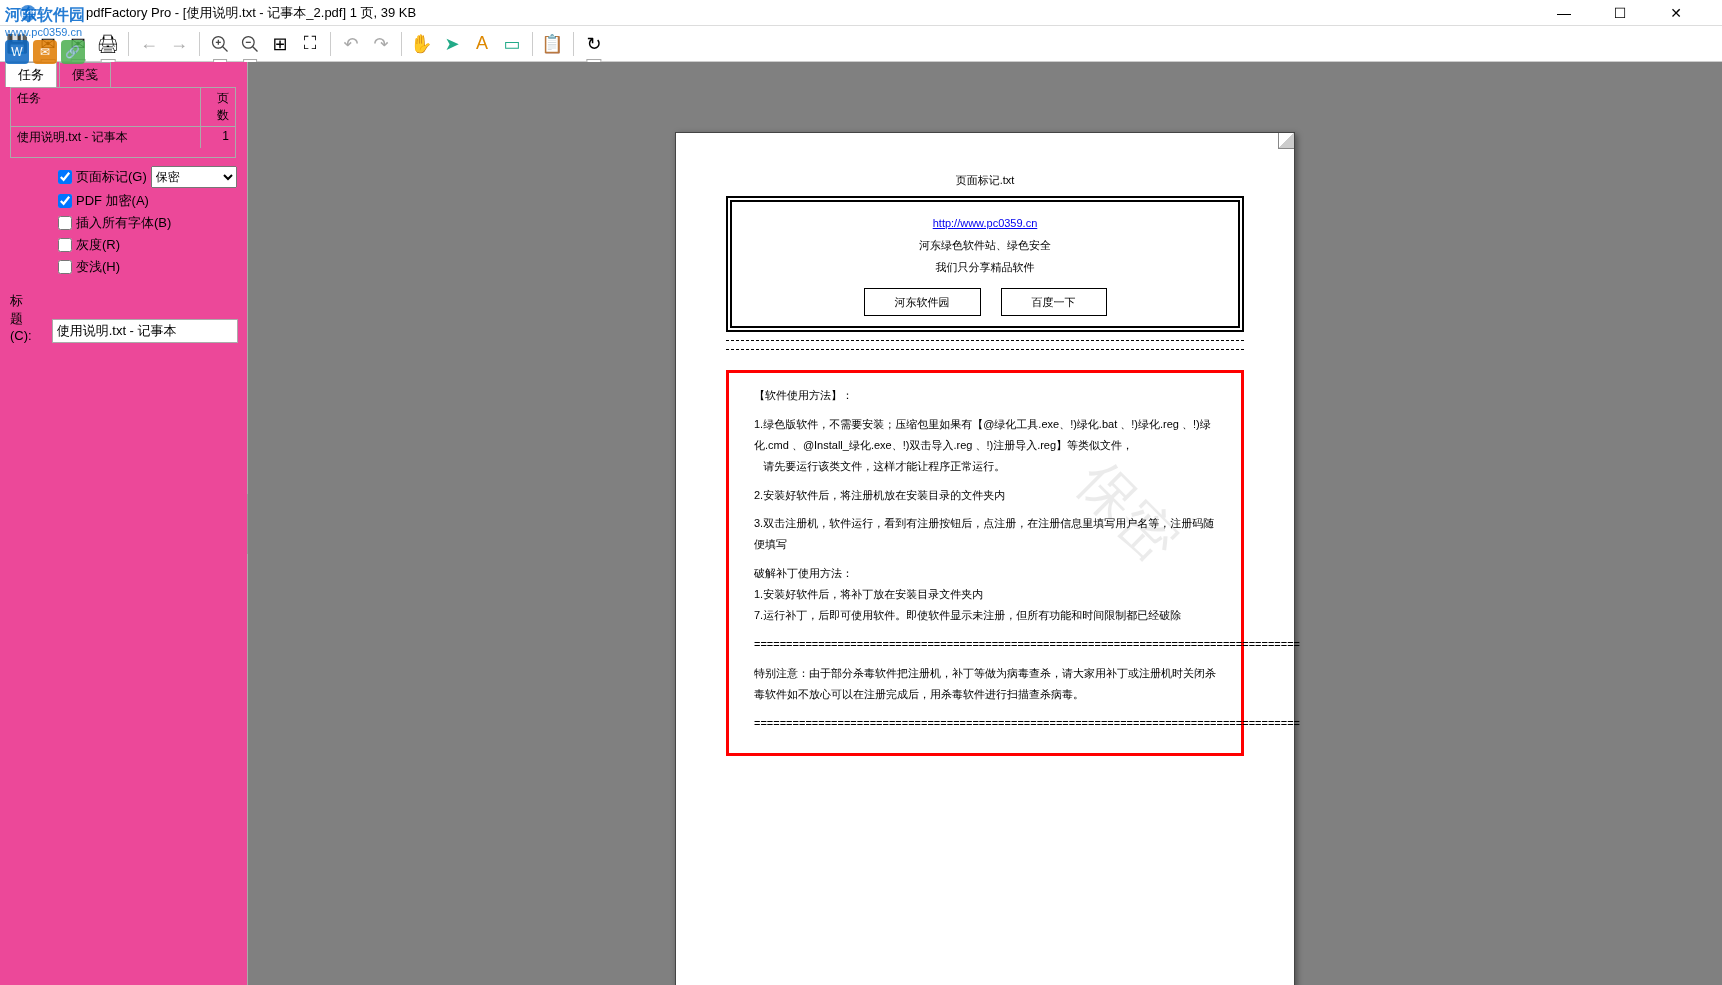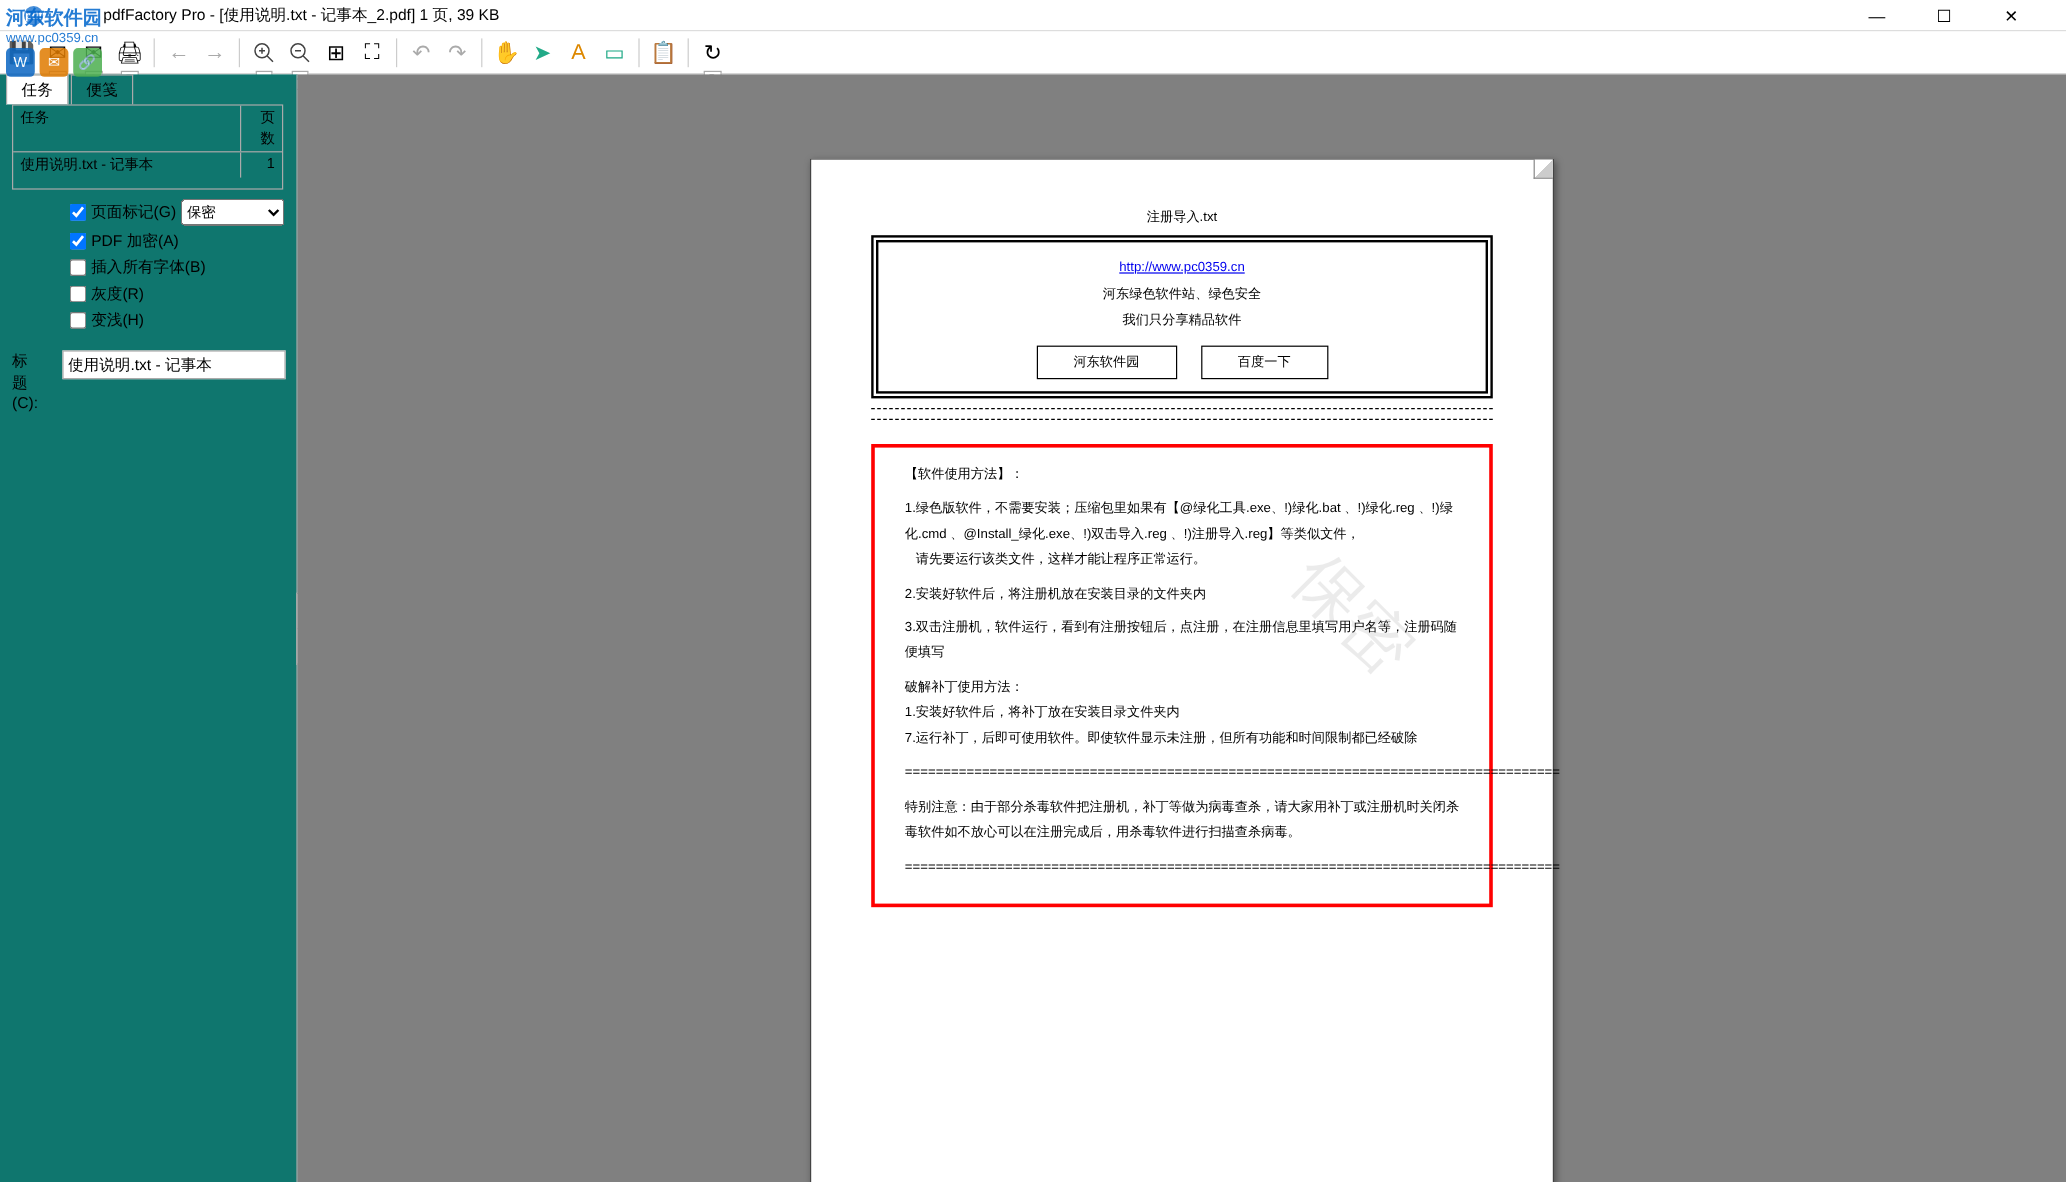--- a/index.html
+++ b/index.html
@@ -17,37 +17,37 @@
 .watermark .wm-icons { display: flex; gap: 4px; margin-top: 2px; }
 .watermark .wm-icon { width: 24px; height: 24px; border-radius: 4px; display: flex; align-items: center; justify-content: center; color: #fff; font-size: 12px; }
 
 .toolbar { height: 36px; display: flex; align-items: center; gap: 2px; padding: 0 4px; border-bottom: 1px solid #ccc; }
 .tb-btn { width: 28px; height: 28px; display: flex; align-items: center; justify-content: center; background: #fff; border: 1px solid transparent; border-radius: 3px; cursor: pointer; font-size: 18px; position: relative; }
 .tb-sep { width: 1px; height: 24px; background: #ccc; margin: 0 4px; }
 .tb-row-sub { position: absolute; bottom: -18px; left: 50%; transform: translateX(-50%); font-size: 10px; background: #fff; border: 1px solid #aaa; padding: 0 3px; line-height: 14px; }
 
 .main { display: flex; height: calc(100% - 62px); }
 
-.sidebar { width: 248px; border-right: 1px solid #aaa; background: #0f766e; display: flex; flex-direction: column; font-size: 13px; position: relative; }
+.sidebar { width: 248px; border-right: 1px solid #aaa; background: #ec4899; display: flex; flex-direction: column; font-size: 13px; position: relative; }
 .tabs { display: flex; padding-left: 5px; }
 .tab { padding: 3px 12px; border: 1px solid #aaa; border-bottom: none; margin-right: 2px; cursor: pointer; font-size: 13px; }
 .tab.active { background: #fff; }
 
 .task-table { border: 1px solid #aaa; margin: 0 10px; width: 226px; }
 .task-head, .task-row { display: flex; border-bottom: 1px solid #aaa; font-size: 12px; }
 .task-head .col1, .task-row .col1 { width: 196px; padding: 2px 6px; border-right: 1px solid #aaa; }
 .task-head .col2, .task-row .col2 { width: 35px; padding: 2px 6px; text-align: right; }
 .task-row { border-bottom: none; }
 .task-body { height: 30px; }
 
 .options { padding: 8px 10px; }
 .opt-row { display: flex; align-items: center; margin-bottom: 4px; font-size: 13px; gap: 4px; padding-left: 48px; }
 .opt-row input[type=checkbox] { width: 14px; height: 14px; }
 .opt-row select { flex: 1; max-width: 115px; font-size: 12px; height: 22px; }
-.title-row { display: flex; align-items: flex-start; gap: 20px; padding: 4px 10px; font-size: 13px; }
+.title-row { display: flex; align-items: flex-end; gap: 20px; padding: 4px 10px; font-size: 13px; }
 .title-row input[type=text] { flex: 1; border: 1px solid #aaa; height: 24px; padding: 0 4px; font-size: 13px; }
 
 .collapse-handle { position: absolute; right: -8px; top: 50%; transform: translateY(-50%); width: 8px; height: 60px; background: #ddd; border: 1px solid #999; display: flex; align-items: center; justify-content: center; cursor: pointer; }
 .collapse-handle::before { content: "◀"; font-size: 8px; color: #666; }
 
 .viewer { flex: 1; background: #808080; display: flex; justify-content: center; padding-top: 70px; overflow: hidden; position: relative; }
 
 .page { width: 620px; height: 900px; background: #fff; border: 1px solid #444; box-shadow: 2px 2px 6px rgba(0,0,0,0.4); position: relative; padding: 40px 50px; font-family: "SimSun", monospace; font-size: 11px; }
 .page-corner { position: absolute; top: 0; right: 0; width: 16px; height: 16px; background: linear-gradient(135deg, #fff 50%, #ccc 50%); border-left: 1px solid #888; border-bottom: 1px solid #888; }
 
@@ -197,21 +197,21 @@
       <input type="text" value="使用说明.txt - 记事本" style="">
     </div>
     <div class="collapse-handle"></div>
   </div>
 
   <div class="viewer">
     <div class="page">
       <div class="page-corner"></div>
       <div class="diag-watermark">保密</div>
 
-      <div class="doc-title">注册导入.txt</div>
+      <div class="doc-title">页面标记.txt</div>
 
       <div class="border-box">
         <a>http://www.pc0359.cn</a><br>
         <span>河东绿色软件站、绿色安全</span><br>
         <span>我们只分享精品软件</span>
         <div class="inner-boxes">
           <div class="inner-box">河东软件园</div>
           <div class="inner-box">百度一下</div>
         </div>
       </div>

